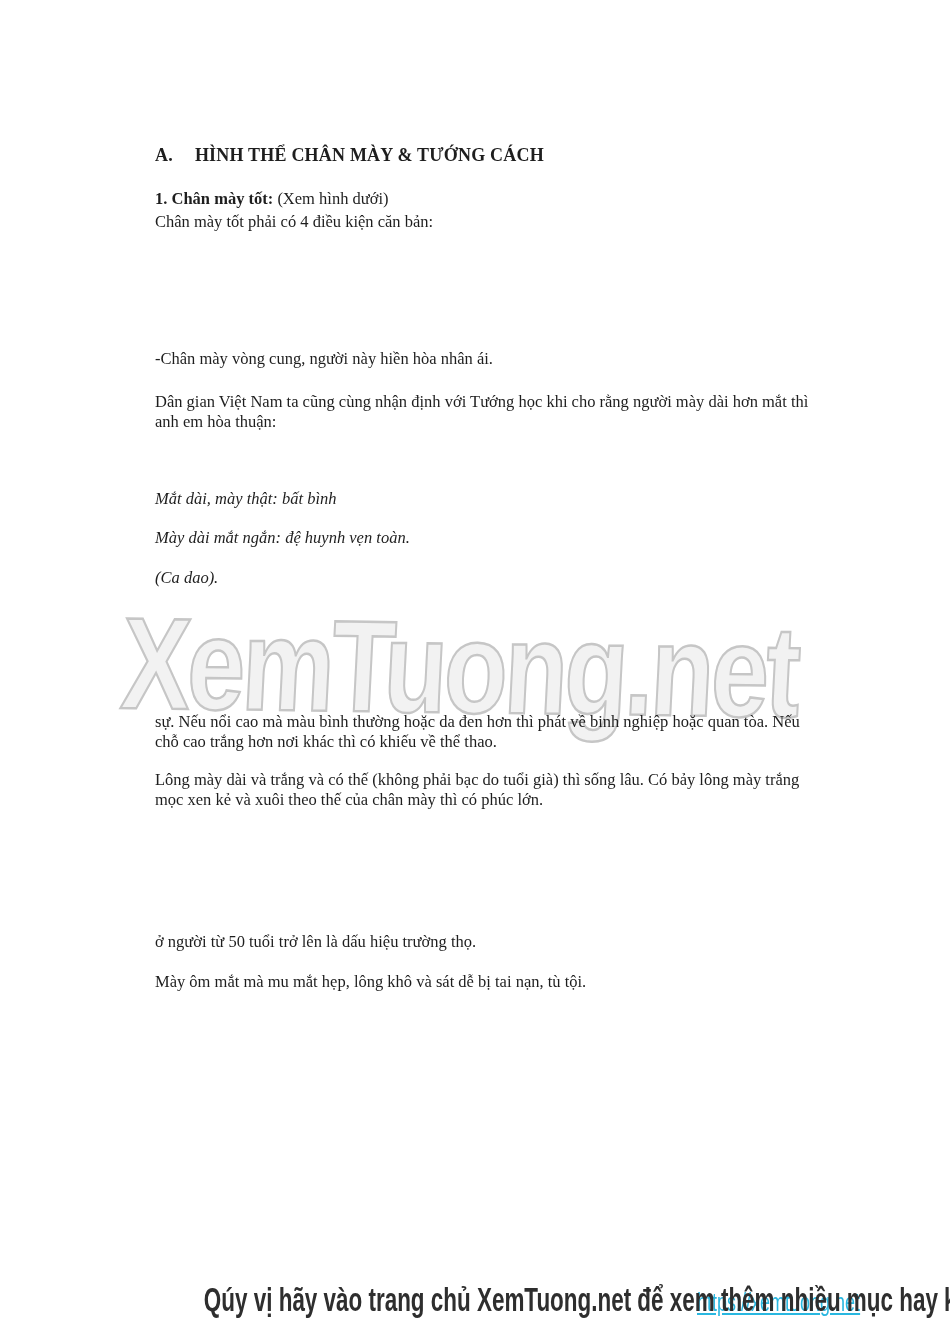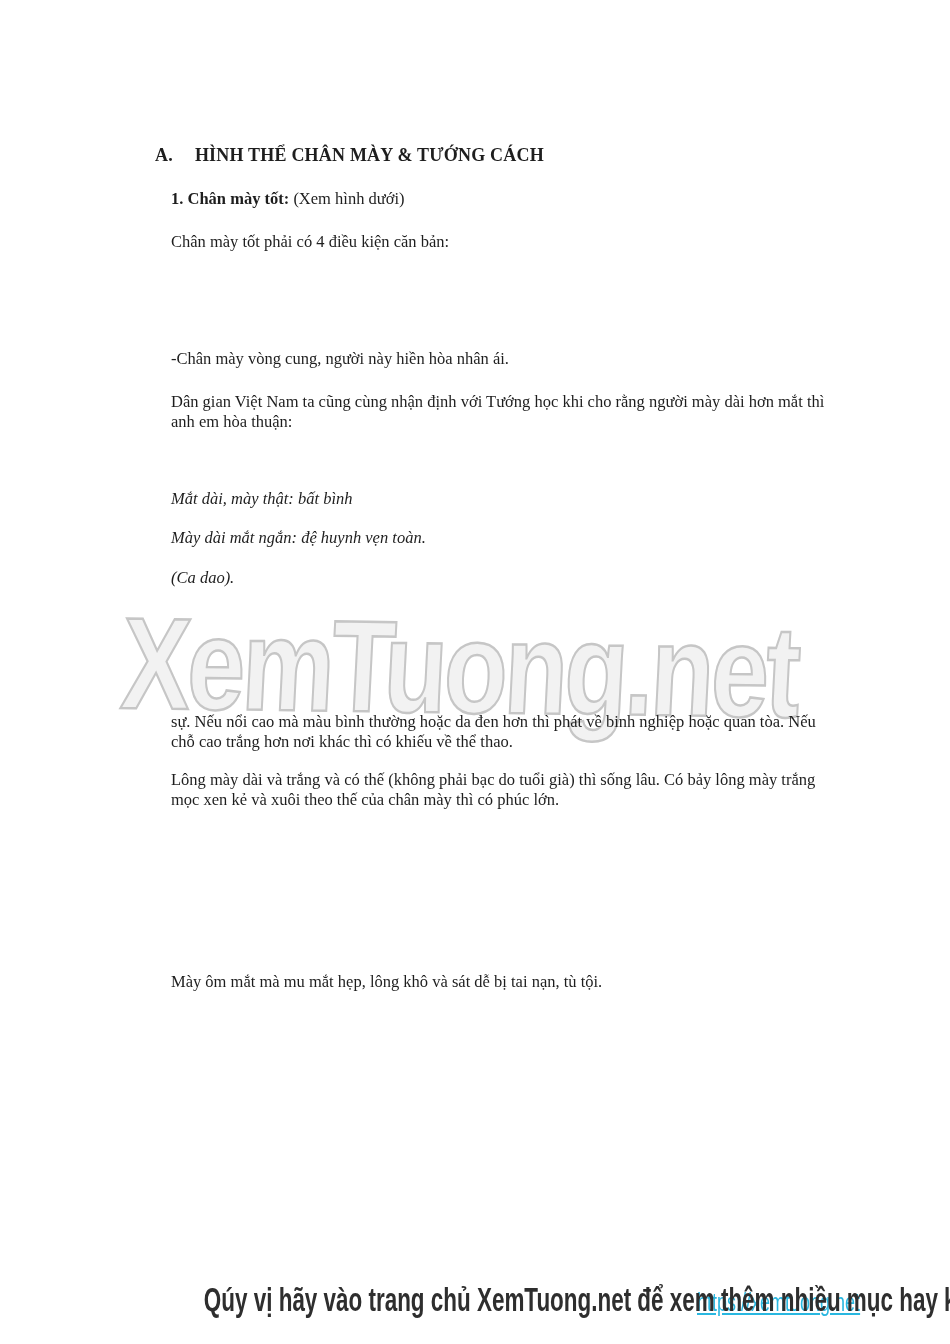--- a/index.html
+++ b/index.html
@@ -15,21 +15,21 @@
     font-family:"Liberation Sans", sans-serif;font-weight:bold;
     font-size:130px;line-height:1;white-space:nowrap;letter-spacing:-4px;
     color:#f2f2f2;
     -webkit-text-stroke:2.5px #c6c6c6;
     transform:scaleX(0.8) skewX(-3deg) rotate(0.6deg);
     transform-origin:left top;
   }
 
   .para{
     position:absolute;left:155px;width:668px;z-index:1;
-    font-size:16.5px;line-height:20px;margin-left:16px;
+    font-size:16.5px;line-height:20px;
   }
   .italic{font-style:italic;}
   .bold{font-weight:bold;}
 
   .heading{
     position:absolute;left:155px;top:145px;z-index:1;
     font-size:18px;font-weight:bold;letter-spacing:0.2px;text-align:right;
   }
   .heading .gap{display:inline-block;width:22px;}
 
@@ -58,39 +58,40 @@
 <body>
 
 <div class="page">
 
   <div class="watermark">XemTuong.net</div>
 
   <div class="heading"><span>A.</span><span class="gap"></span><span>HÌNH THỂ CHÂN MÀY &amp; TƯỚNG CÁCH</span></div>
 
   <div class="para" style="top:189px"><span class="bold">1. Chân mày tốt:</span><span> (Xem hình dưới)</span></div>
 
-  <div class="para" style="top:232px">Chân mày tốt phải có 4 điều kiện căn bản:</div>
+  <div class="para" style="top:212px">Chân mày tốt phải có 4 điều kiện căn bản:</div>
 
 
   <div class="para" style="top:349px">-Chân mày vòng cung, người này hiền hòa nhân ái.</div>
 
   <div class="para" style="top:392px">Dân gian Việt Nam ta cũng cùng nhận định với Tướng học khi cho rằng người mày dài hơn mắt thì anh em hòa thuận:</div>
 
   <div class="para italic" style="top:489px">Mắt dài, mày thật: bất bình</div>
 
   <div class="para italic" style="top:568px">(Ca dao).</div>
 
   <div class="para italic" style="top:528px">Mày dài mắt ngắn: đệ huynh vẹn toàn.</div>
 
 
   <div class="para" style="top:712px">sự. Nếu nổi cao mà màu bình thường hoặc da đen hơn thì phát về binh nghiệp hoặc quan tòa. Nếu chỗ cao trắng hơn nơi khác thì có khiếu về thể thao.</div>
 
   <div class="para" style="top:770px">Lông mày dài và trắng và có thế (không phải bạc do tuổi già) thì sống lâu. Có bảy lông mày trắng mọc xen kẻ và xuôi theo thế của chân mày thì có phúc lớn.</div>
 
 
+  <div class="para" style="top:932px">ở người từ 50 tuổi trở lên là dấu hiệu trường thọ.</div>
 
   <div class="para" style="top:972px">Mày ôm mắt mà mu mắt hẹp, lông khô và sát dễ bị tai nạn, tù tội.</div>
 
 
   <div class="footer">
     <span class="footer-link">https://xemtuong.net</span>
     <span class="footer-message">Qúy vị hãy vào trang chủ XemTuong.net để xem thêm nhiều mục hay khác</span>
   </div>
 
 </div>

